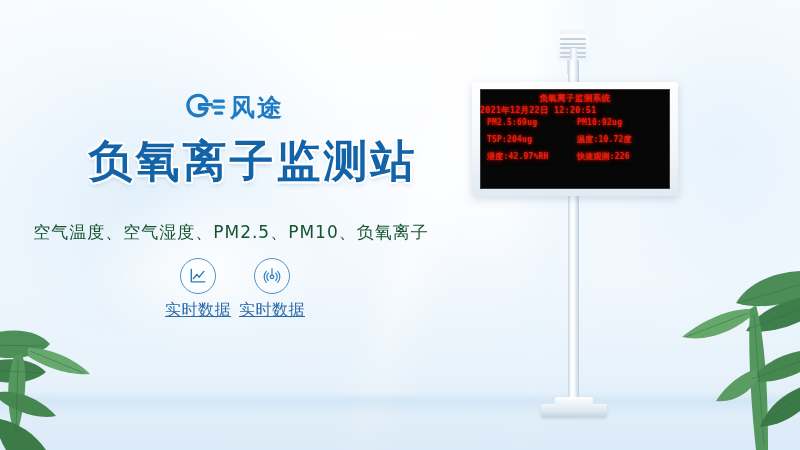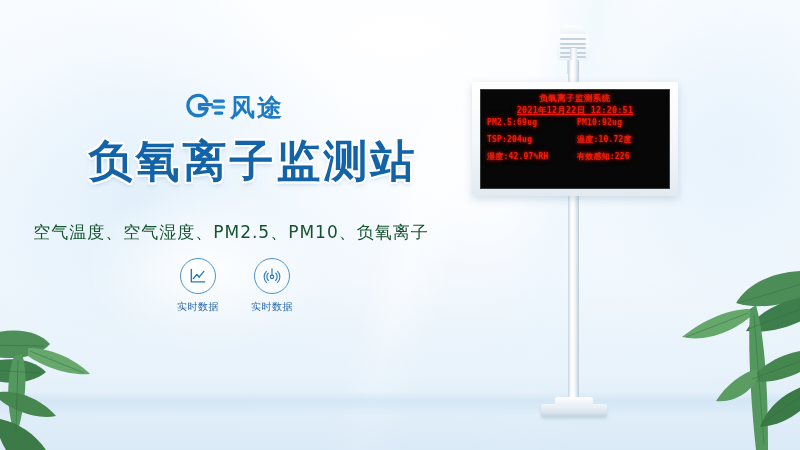--- a/index.html
+++ b/index.html
@@ -88,22 +88,23 @@
   }
   .feature { width:48px; display:flex; flex-direction:column; align-items:center; gap:6px; }
   .feature-circle {
     width:36px; height:36px; border-radius:50%;
     border:1.5px solid #4b93cb;
     display:flex; align-items:center; justify-content:center;
     background:rgba(255,255,255,.45);
   }
   .feature-circle svg { display:block; }
   .feature-label {
-    font-size:10px; color:#2a6aa8; letter-spacing:.5px; white-space:nowrap;
+    font-size:16px; color:#2a6aa8; letter-spacing:.5px; white-space:nowrap;
     font-weight:500;
+    text-decoration:underline;
   }
 
   .pole {
     position:absolute; left:568px; top:60px; width:11px; height:355px;
     background:linear-gradient(90deg,#c7d6e2 0%,#fbfdfe 28%,#ffffff 48%,#e6eef5 72%,#bcccda 100%);
     border-radius:1px;
   }
   .pole-upper {
     position:absolute; left:570px; top:48px; width:7px; height:30px;
     background:linear-gradient(90deg,#cbd9e5 0%,#ffffff 45%,#dde7ef 100%);
@@ -161,22 +162,22 @@
     color:#f01a0a;
     text-shadow:0 0 3px rgba(255,40,20,.85), 0 0 6px rgba(220,20,10,.5);
     line-height:1;
     white-space:nowrap;
   }
   .led-title {
     position:absolute; left:0; right:0; top:5px; text-align:center;
     font-size:8.5px; font-weight:bold; letter-spacing:.4px;
   }
   .led-date {
-    position:absolute; left:0; right:0; top:16.5px; text-align:center;
-    font-size:8.5px; font-weight:bold; letter-spacing:.2px;text-decoration:underline;
+    position:absolute; left:0; right:0; top:16.5px; 
+    font-size:8.5px; font-weight:bold; letter-spacing:.2px;
   }
   .led-grid {
     position:absolute; left:7px; right:7px; top:30px;
     display:grid; grid-template-columns:1fr 1fr; row-gap:9px; column-gap:4px;
   }
   .led-cell { font-size:8px; font-weight:bold; letter-spacing:.2px; }
 
   
   .plant-left { position:absolute; left:-6px; bottom:0; width:160px; height:150px; }
   .plant-right { position:absolute; right:-4px; bottom:0; width:140px; height:185px; }
@@ -268,21 +269,21 @@
     <div class="screen-frame">
       <div class="screen">
         <div class="led led-title">负氧离子监测系统</div>
         <div class="led led-date">2021年12月22日 12:20:51</div>
         <div class="led-grid">
           <div class="led led-cell">PM2.5:69ug</div>
           <div class="led led-cell">PM10:92ug</div>
           <div class="led led-cell">TSP:204ug</div>
           <div class="led led-cell">温度:10.72度</div>
           <div class="led led-cell">湿度:42.97%RH</div>
-          <div class="led led-cell">有效感知:226</div>
+          <div class="led led-cell">快速观测:226</div>
         </div>
       </div>
     </div>
   </div>
 
   <div class="plant plant-left">
     <svg viewBox="0 0 160 150" aria-hidden="true">
       <g fill="#5a9c62">
         <path d="M-10 36 C18 26 44 30 56 44 C44 58 16 62 -10 54 Z" fill="#4e8f59"></path>
         <path d="M-6 62 C20 56 40 60 52 72 C38 84 12 86 -6 78 Z" fill="#3f7f4c"></path>

